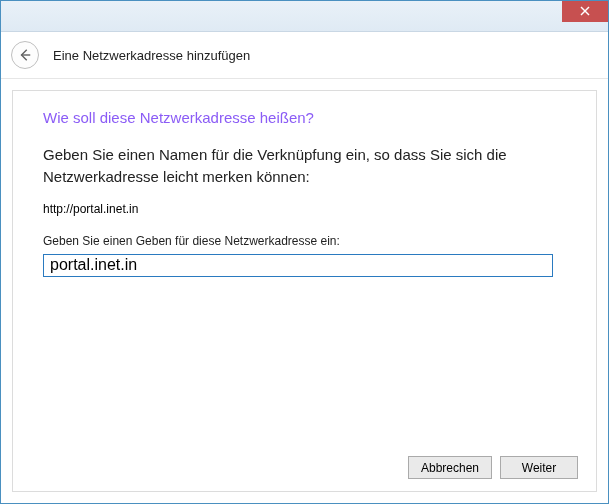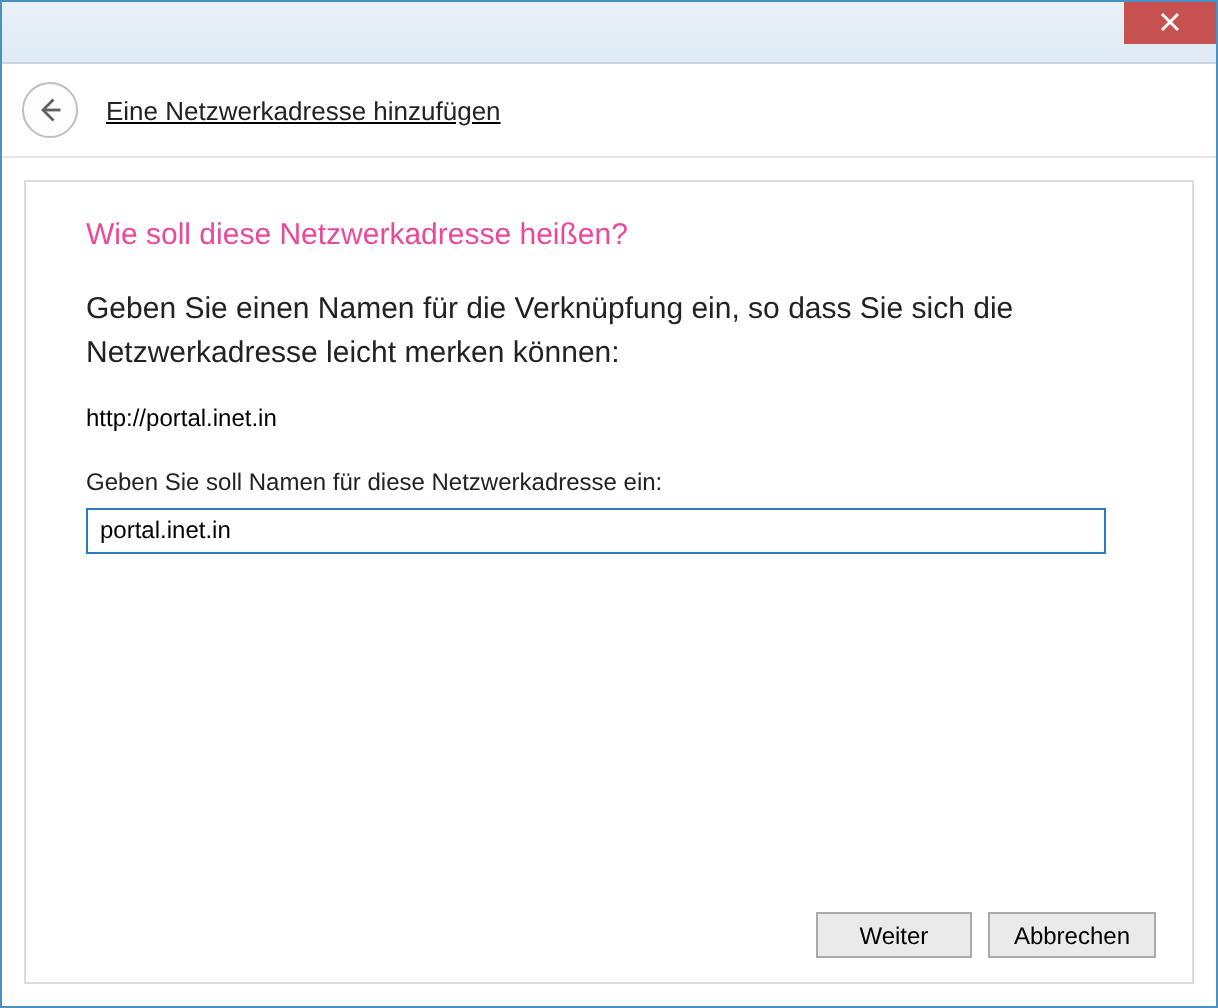--- a/index.html
+++ b/index.html
@@ -44,21 +44,20 @@
     vertical-align: middle;
     margin-top: -2px;
   }
   .header {
     height: 46px;
     background: #fff;
     border-bottom: 1px solid #dcdcdc;
     display: flex;
     align-items: center;
     padding: 0 10px;
-    text-decoration: underline;
   }
   .back-btn {
     width: 26px;
     height: 26px;
     border: 1px solid #bfbfbf;
     border-radius: 50%;
     display: flex;
     align-items: center;
     justify-content: center;
     color: #606060;
@@ -87,21 +86,21 @@
   .content {
     box-sizing: border-box;
     height: 100%;
     border: 1px solid #dcdcdc;
     background: #fff;
     padding: 18px 30px 0 30px;
     position: relative;
   }
   .heading {
     font-size: 15px;
-    color: #ec4899;
+    color: #8b5cf6;
     margin: 0 0 18px 0;
     font-weight: normal;
   }
   .instr {
     font-size: 15px;
     color: #222;
     line-height: 1.45;
     margin: 0 0 14px 0;
   }
   .url {
@@ -113,21 +112,21 @@
     font-size: 12px;
     color: #222;
     margin: 0 0 6px 0;
   }
   .name-input {
     box-sizing: border-box;
     width: 510px;
     height: 23px;
     border: 1px solid #2a7ac0;
     padding: 2px 6px;
-    font-size: 12px;
+    font-size: 16px;
     font-family: inherit;
     outline: none;
   }
   .button-bar {
     position: absolute;
     right: 18px;
     bottom: 12px;
     display: flex;
     gap: 8px;
   }
@@ -169,25 +168,25 @@
 
   <div class="content-frame">
     <div class="content">
 
       <h1 class="heading">Wie soll diese Netzwerkadresse heißen?</h1>
 
       <p class="instr">Geben Sie einen Namen für die Verknüpfung ein, so dass Sie sich die Netzwerkadresse leicht merken können:</p>
 
       <p class="url">http://portal.inet.in</p>
 
-      <p class="label">Geben Sie soll Namen für diese Netzwerkadresse ein:</p>
+      <p class="label">Geben Sie einen Geben für diese Netzwerkadresse ein:</p>
 
       <input type="text" class="name-input" autofocus="" value="portal.inet.in" style="">
 
       <div class="button-bar">
+        <button class="btn">Abbrechen</button>
         <button class="btn">Weiter</button>
-        <button class="btn">Abbrechen</button>
       </div>
 
     </div>
   </div>
 
 </div>
 
 </body></html>

